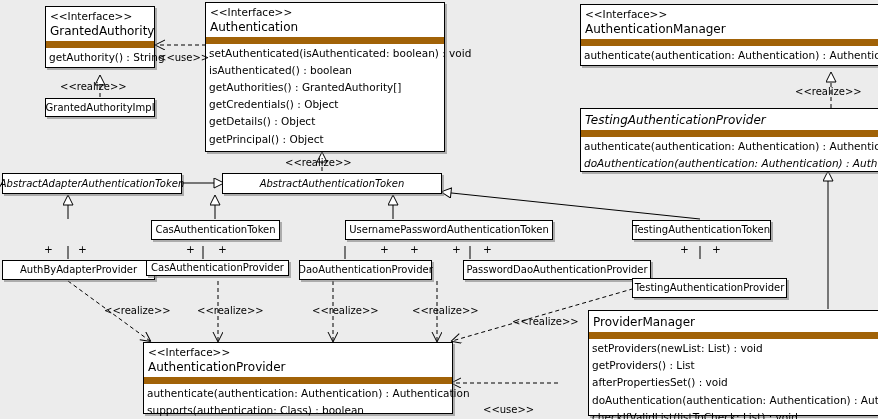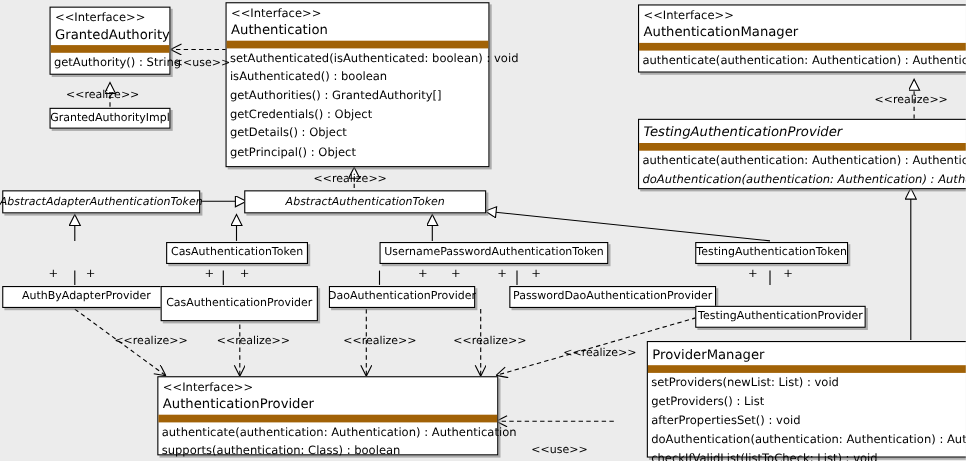--- a/index.html
+++ b/index.html
@@ -188,21 +188,21 @@
   <span class="plus" style="left:380px;top:243px;">+</span>
   <span class="plus" style="left:410px;top:243px;">+</span>
   <span class="plus" style="left:452px;top:243px;">+</span>
   <span class="plus" style="left:483px;top:243px;">+</span>
   <span class="plus" style="left:680px;top:243px;">+</span>
   <span class="plus" style="left:712px;top:243px;">+</span>
 
   <div class="uml simple" style="left:2px;top:260px;width:153px;height:20px;">
     <span class="cname">AuthByAdapterProvider</span>
   </div>
-  <div class="uml simple" style="left:146px;top:260px;width:143px;height:32px;">
+  <div class="uml simple" style="left:146px;top:260px;width:143px;height:16px;">
     <span class="cname">CasAuthenticationProvider</span>
   </div>
   <div class="uml simple" style="left:299px;top:260px;width:133px;height:20px;">
     <span class="cname">DaoAuthenticationProvider</span>
   </div>
   <div class="uml simple" style="left:435px;top:260px;width:188px;height:20px;margin-left:28px;">
     <span class="cname">PasswordDaoAuthenticationProvider</span>
   </div>
   <div class="uml simple" style="left:632px;top:260px;width:155px;height:20px;margin-top:18px;">
     <span class="cname">TestingAuthenticationProvider</span>

